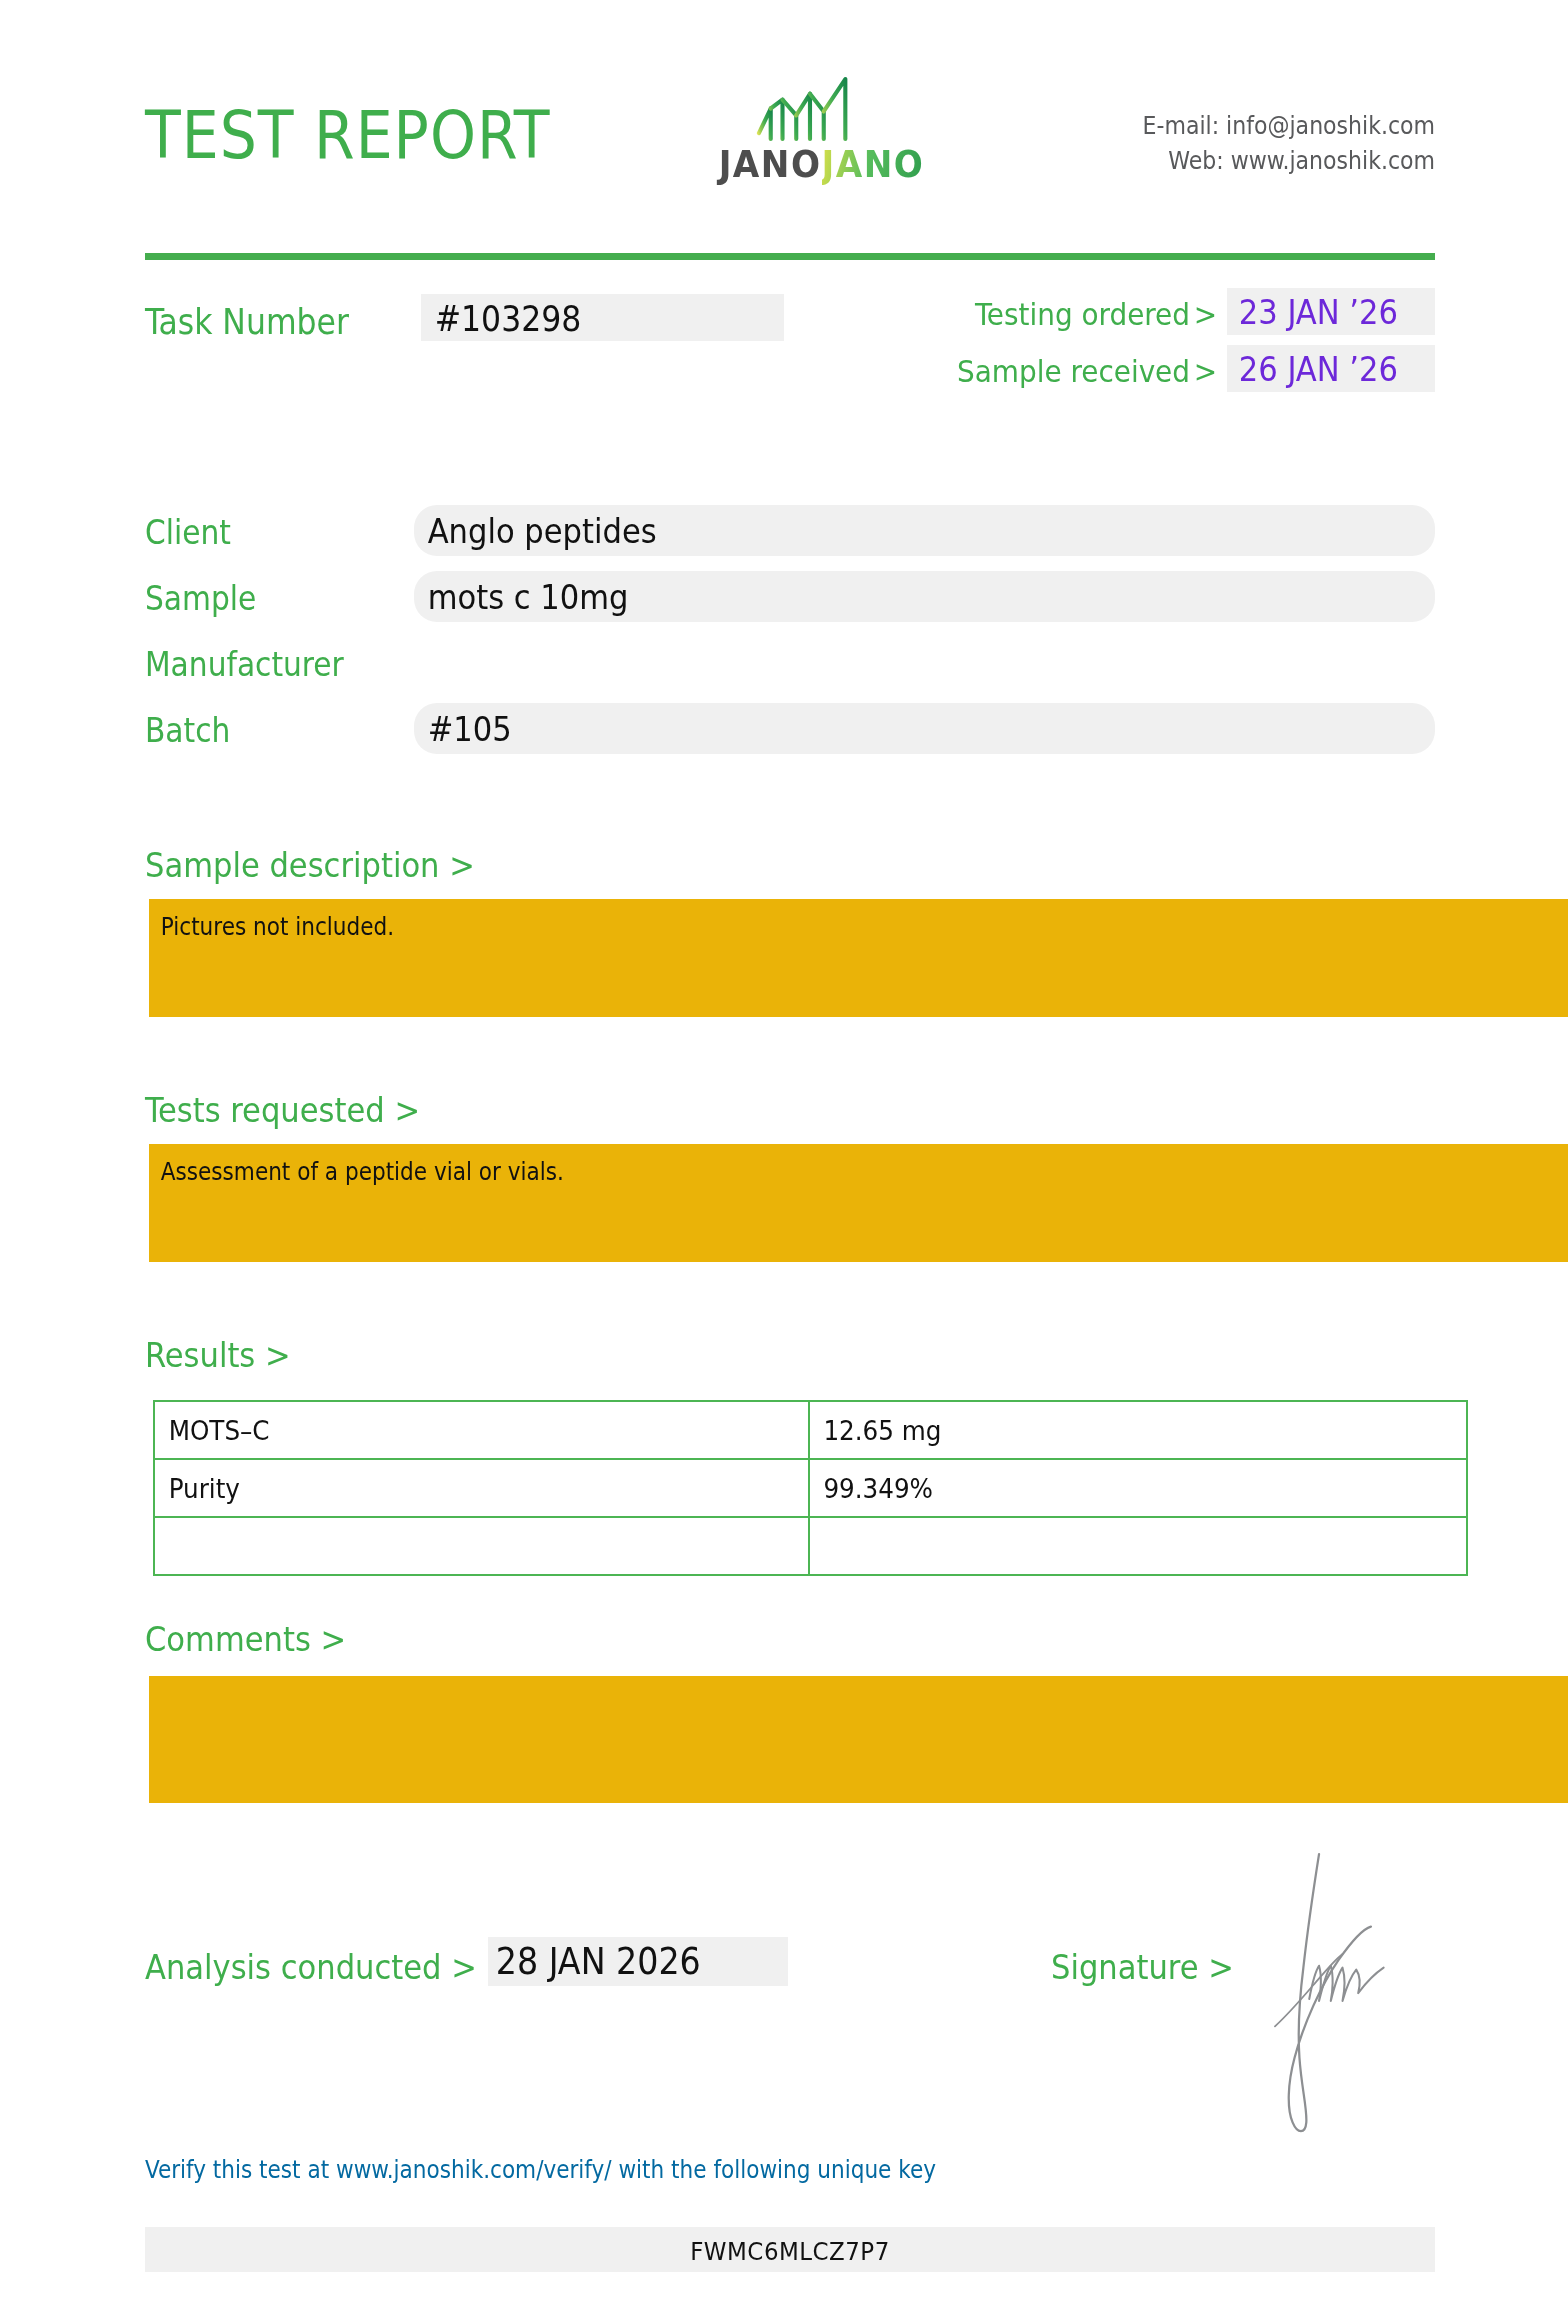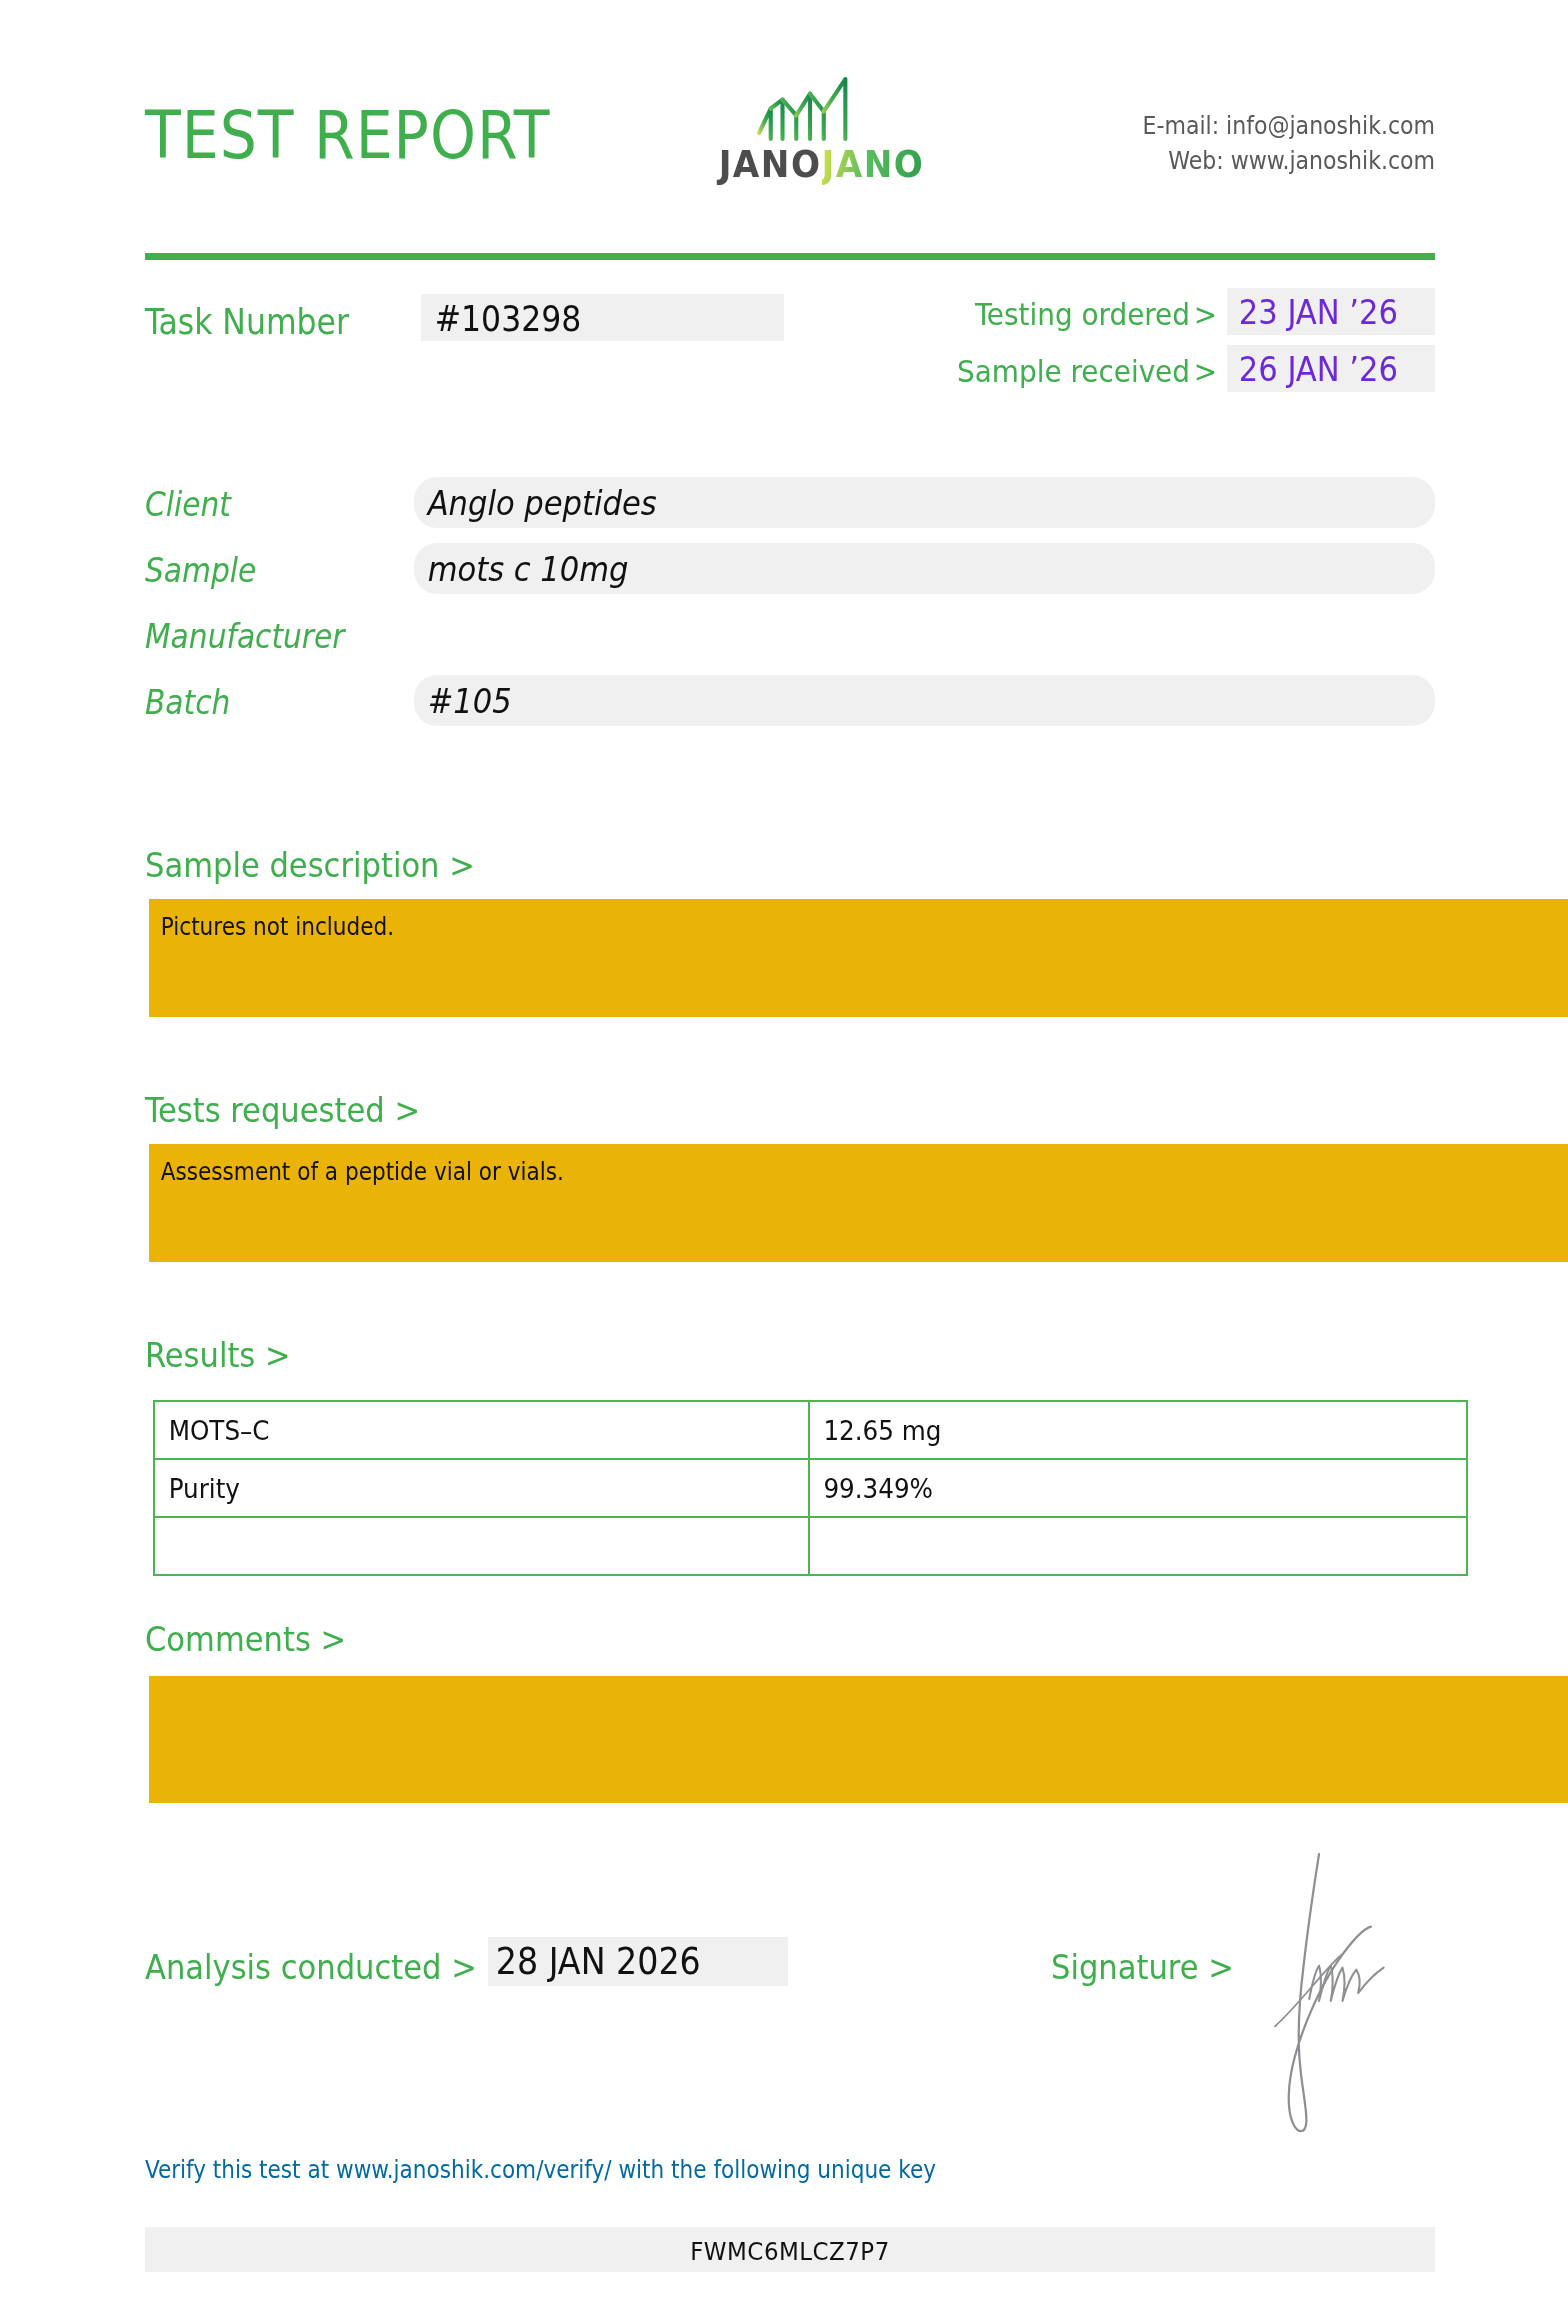--- a/index.html
+++ b/index.html
@@ -146,23 +146,22 @@
     font-size: 34px;
     color: #6d28d9;
     text-align: left;
     padding: 3.9px 0 0 11.8px;
     box-sizing: border-box;
   }
 
   
   .fields {
     position: absolute;
-    left: 145px; top: 477px;
-    width: 1290px;
-    font-style: italic;
+    left: 145px; top: 505px;
+    width: 1290px;
   }
   .field-row {
     position: relative;
     height: 66px;
   }
   .field-label {
     position: absolute;
     left: 0; top: 7.8px;
     font-size: 33px;
     color: #3fae4c;

